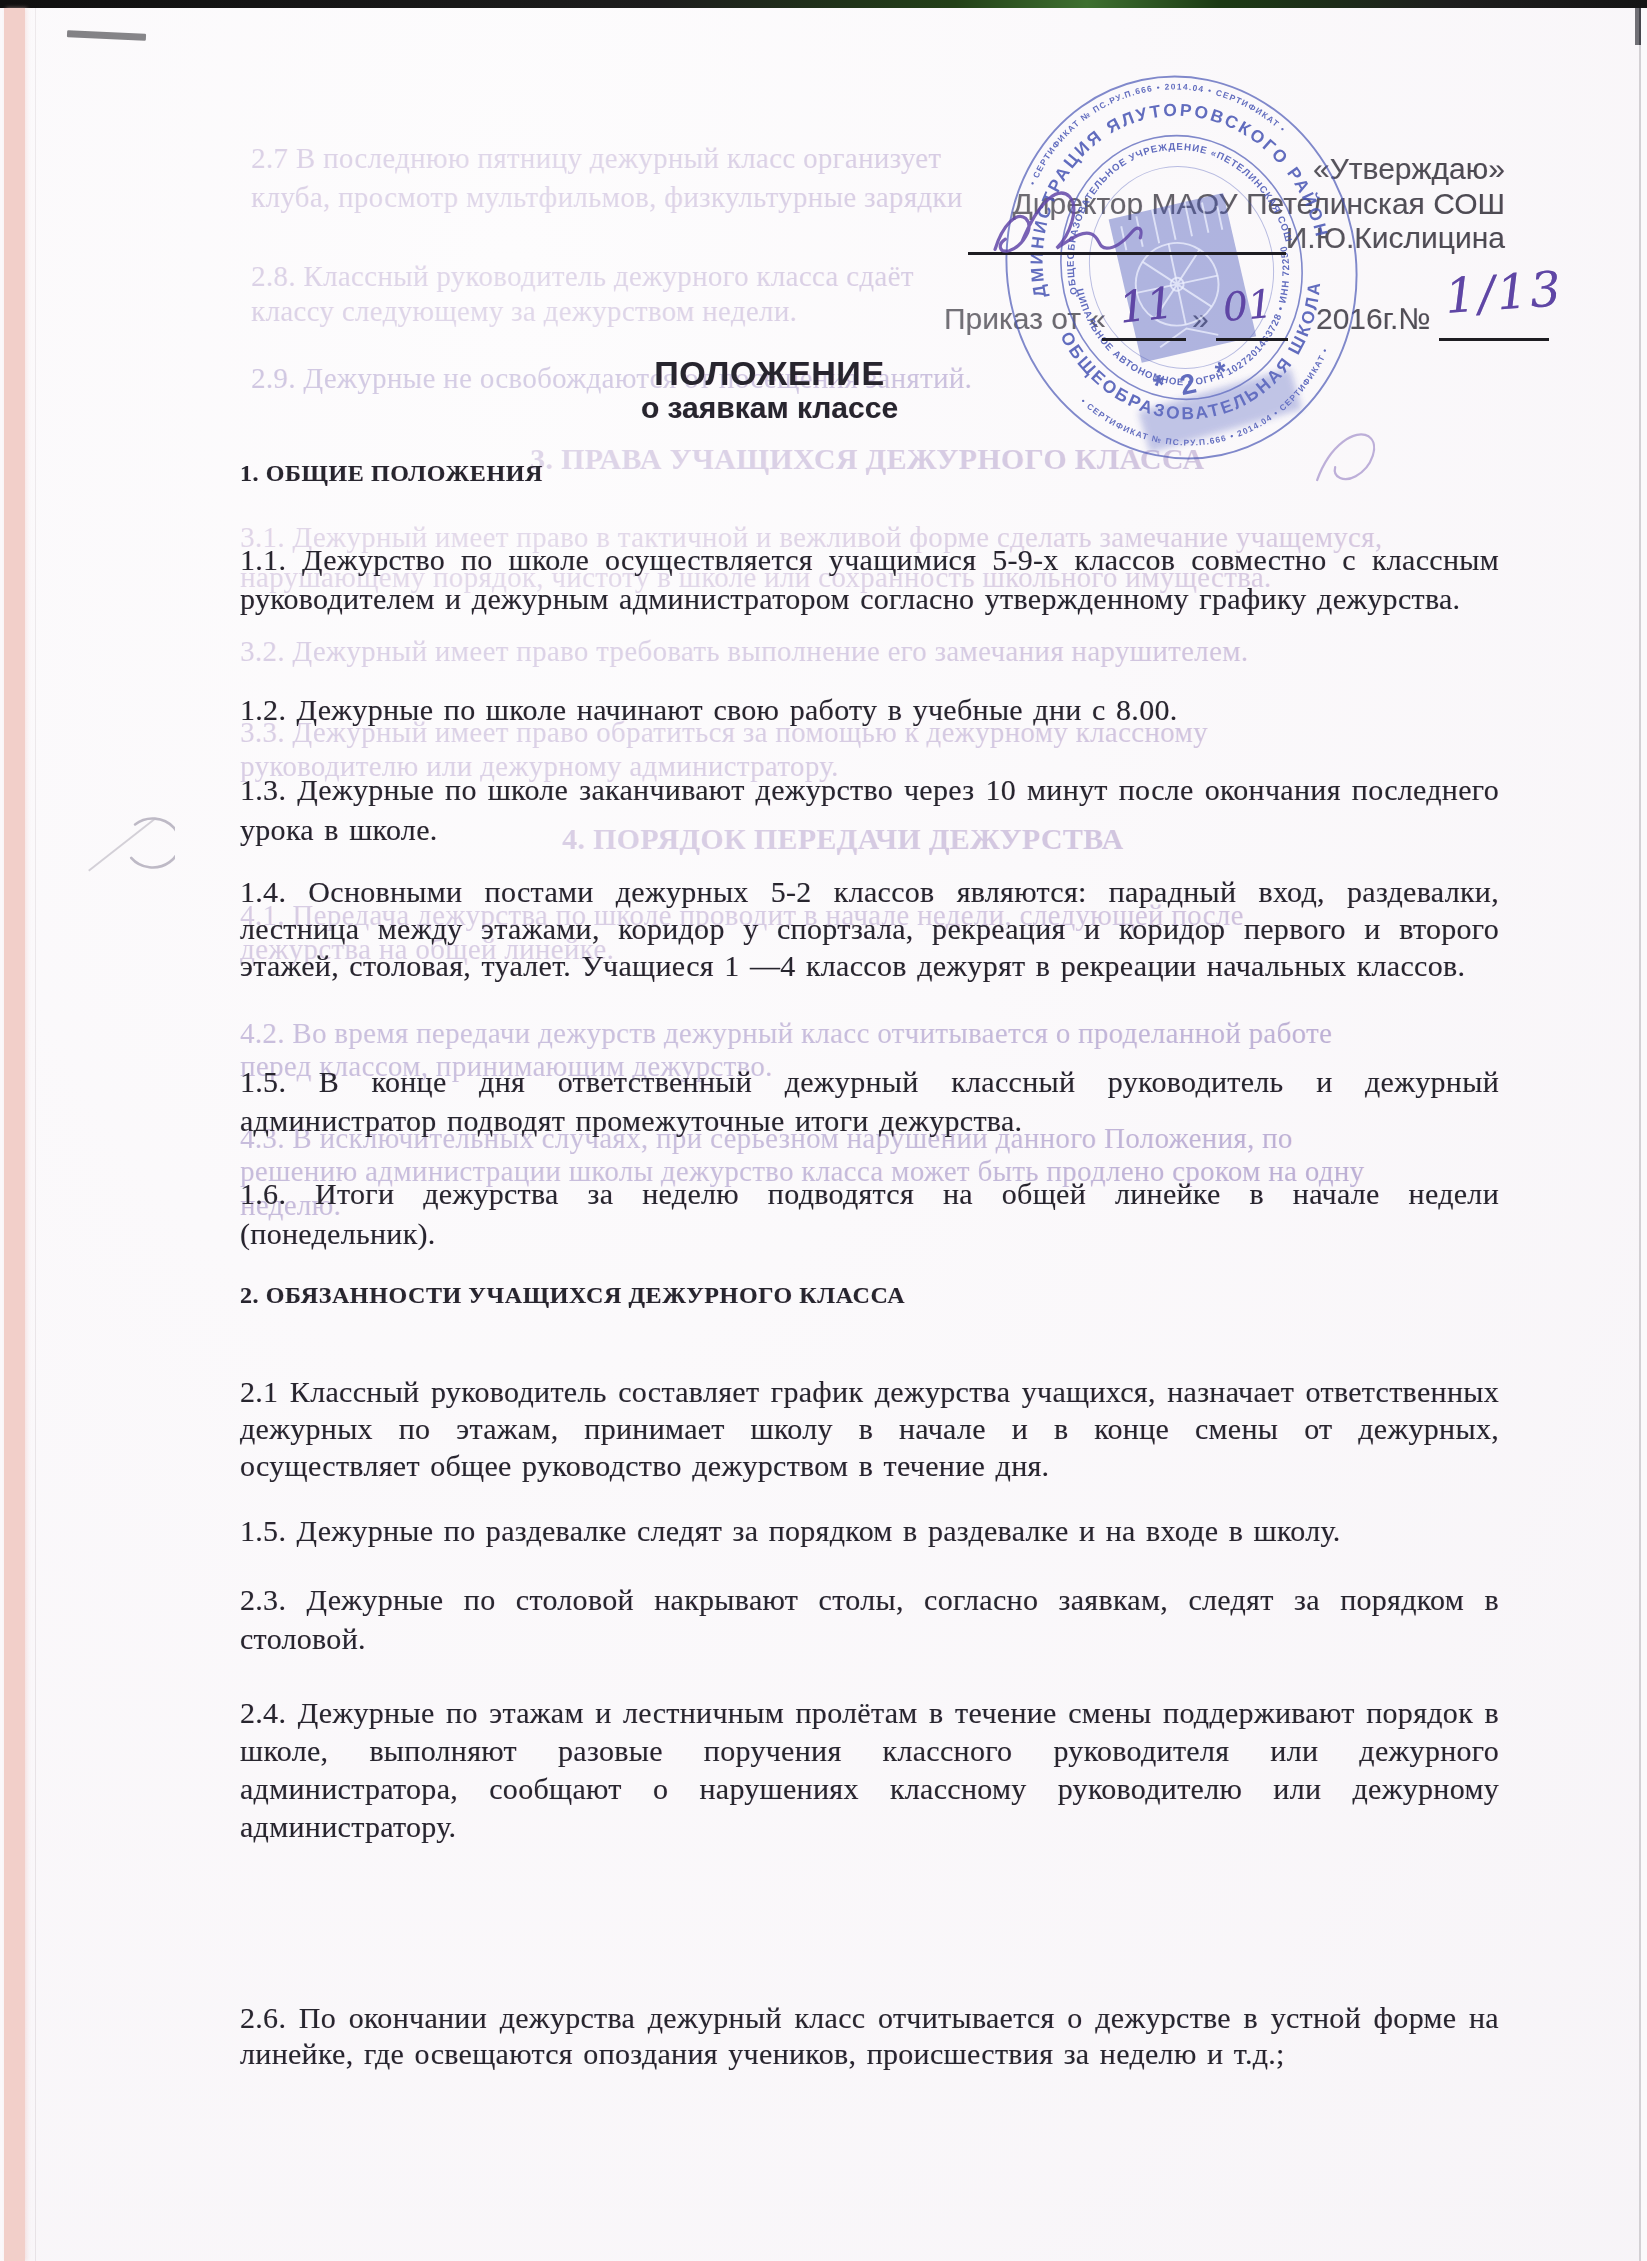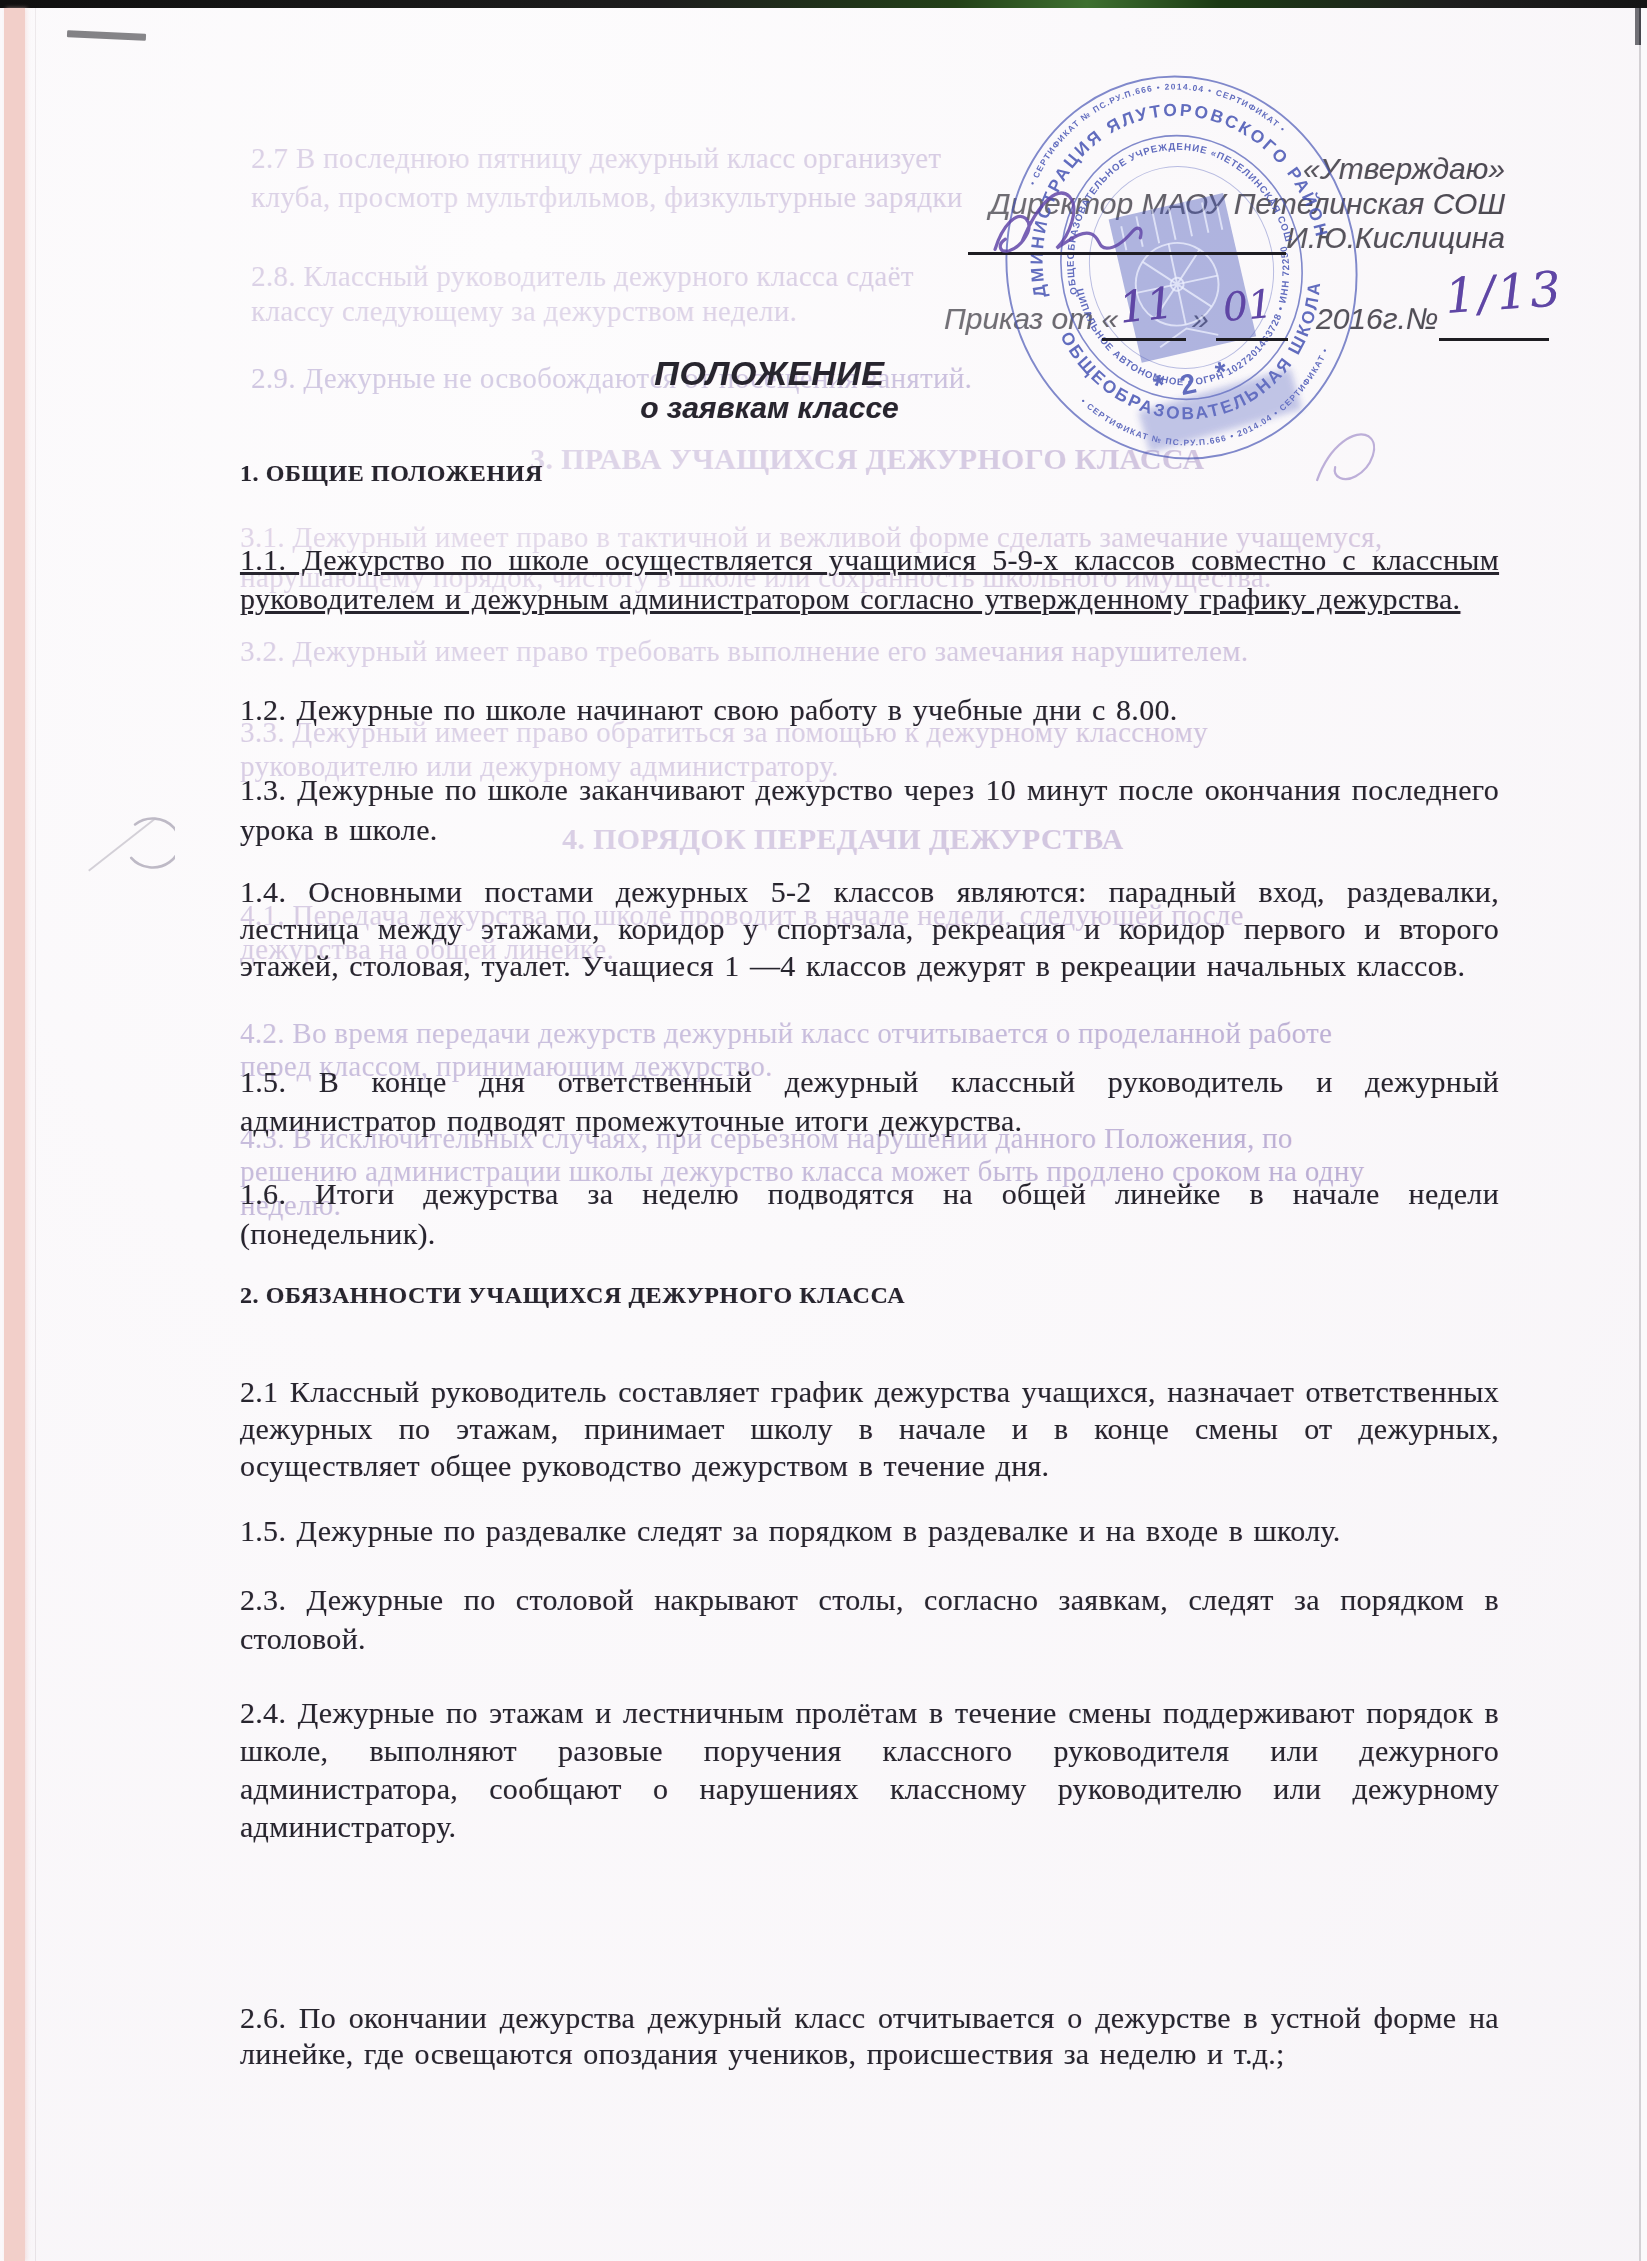--- a/index.html
+++ b/index.html
@@ -30,21 +30,21 @@
   .g6{left:240px;top:522px;color:rgba(128,120,186,.34);}
   .g7{left:240px;top:562px;color:rgba(128,120,186,.34);}
   .g8{left:240px;top:636px;}
   .g9{left:240px;top:717px;} .g10{left:240px;top:751px;}
   .g11{left:562px;top:823px;font-size:30px;}
   .g12{left:240px;top:900px;} .g13{left:240px;top:934px;}
   .g14{left:240px;top:1018px;} .g15{left:240px;top:1051px;}
   .g16{left:240px;top:1123px;} .g17{left:240px;top:1156px;} .g18{left:240px;top:1190px;}
   
   .ink{color:#27252e;text-shadow:0.5px 0 rgba(150,60,130,.22), -0.5px 0 rgba(60,125,90,.18);}
-  .sans{font-family:"Liberation Sans","DejaVu Sans",sans-serif;font-style:italic;}
+  .sans{font-family:"Liberation Sans","DejaVu Sans",sans-serif;}
   .hdr-line{position:absolute;font-size:30px;white-space:nowrap;text-align:right;right:142px;}
   .approve{top:152px;}
   .director{top:187px;}
   .dirname{top:221px;}
   .sig-underline{position:absolute;left:968px;top:252px;width:318px;height:2.6px;background:#1e1d22;z-index:6;}
   .order-prefix{position:absolute;left:944px;top:302px;font-size:30px;white-space:nowrap;}
   .order-close{position:absolute;left:1192px;top:302px;font-size:30px;}
   .order-year{position:absolute;left:1316px;top:302px;font-size:30px;white-space:nowrap;}
   .u1{position:absolute;left:1102px;top:338px;width:84px;height:2.6px;background:#1e1d22;z-index:6;}
   .u2{position:absolute;left:1216px;top:338px;width:72px;height:2.6px;background:#1e1d22;z-index:6;}
@@ -55,21 +55,21 @@
   .hand-month{left:1223px;top:283px;font-size:39px;transform:rotate(-5deg);}
   .hand-number{left:1445px;top:264px;font-size:48px;transform:rotate(-4deg);letter-spacing:2.6px;}
   .doc-title{position:absolute;left:240px;width:1059px;text-align:center;font-weight:700;z-index:5;}
   .title-main{top:354px;font-size:34px;letter-spacing:0.6px;}
   .title-sub{top:391px;font-size:30px;}
   .sec-head{position:absolute;left:240px;font-size:24px;font-weight:700;letter-spacing:0.6px;white-space:nowrap;z-index:5;}
   .h1{top:460px;}
   .h2{top:1282px;}
   .par{position:absolute;left:240px;width:1259px;font-size:30px;text-align:justify;
        word-spacing:2.6px;letter-spacing:0.3px;z-index:5;}
-  .p11{top:540px;line-height:39px;text-decoration:underline;}
+  .p11{top:540px;line-height:39px;}
   .p12{top:690px;line-height:39px;}
   .p13{top:770px;line-height:40px;}
   .p14{top:873px;line-height:37px;}
   .p15{top:1062px;line-height:39px;}
   .p16{top:1174px;line-height:40px;}
   .p21{top:1373px;line-height:37px;}
   .p22{top:1511px;line-height:39px;}
   .p23{top:1580px;line-height:39px;}
   .p24{top:1694px;line-height:38px;}
   .p25{top:1872px;line-height:39px;}

